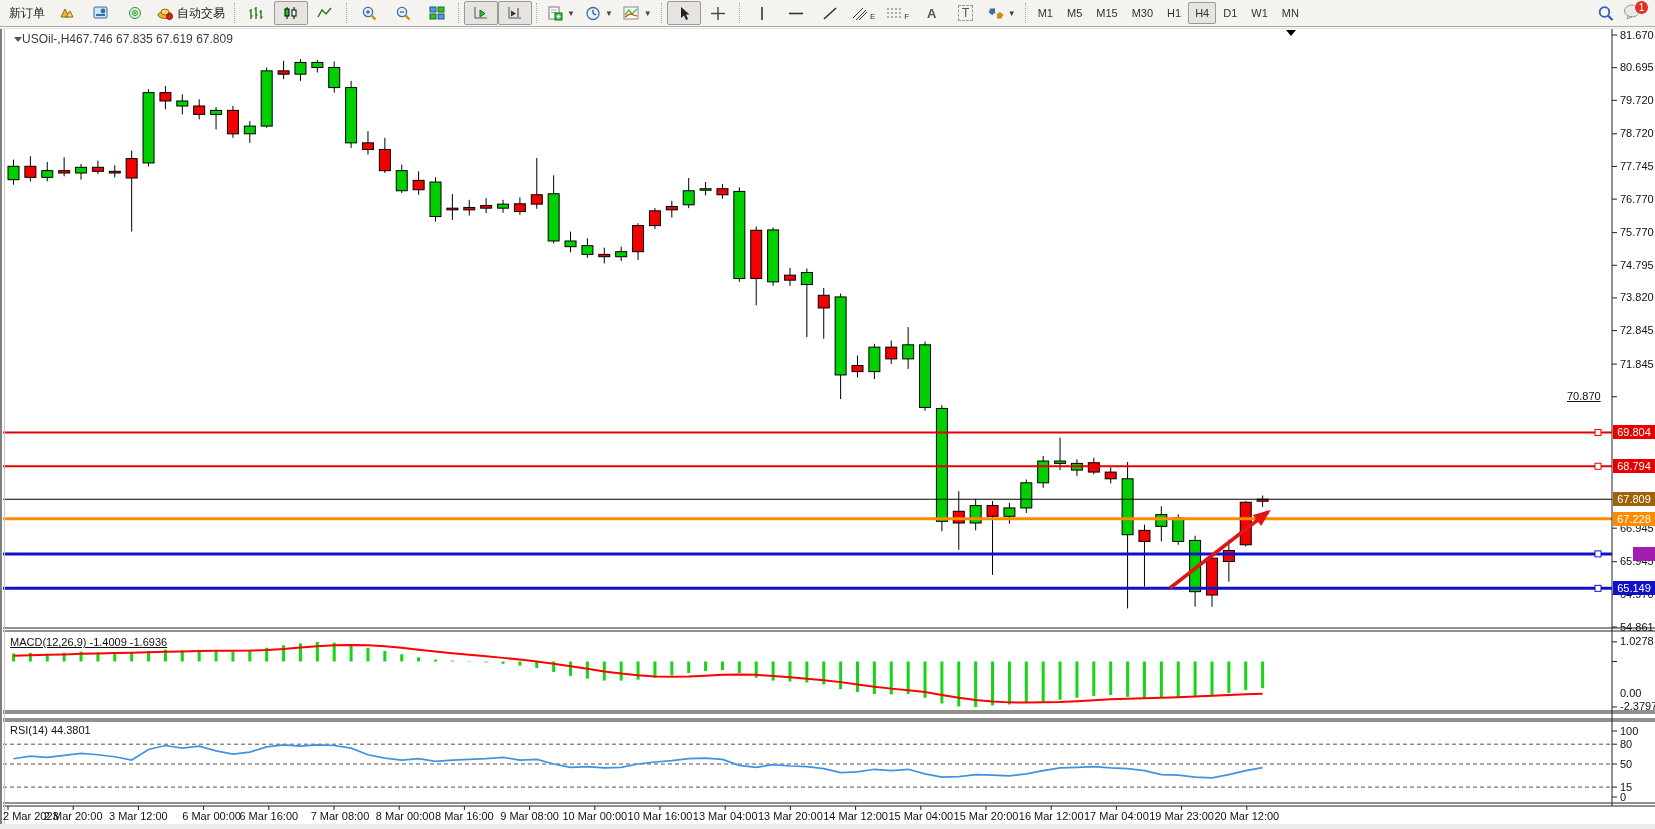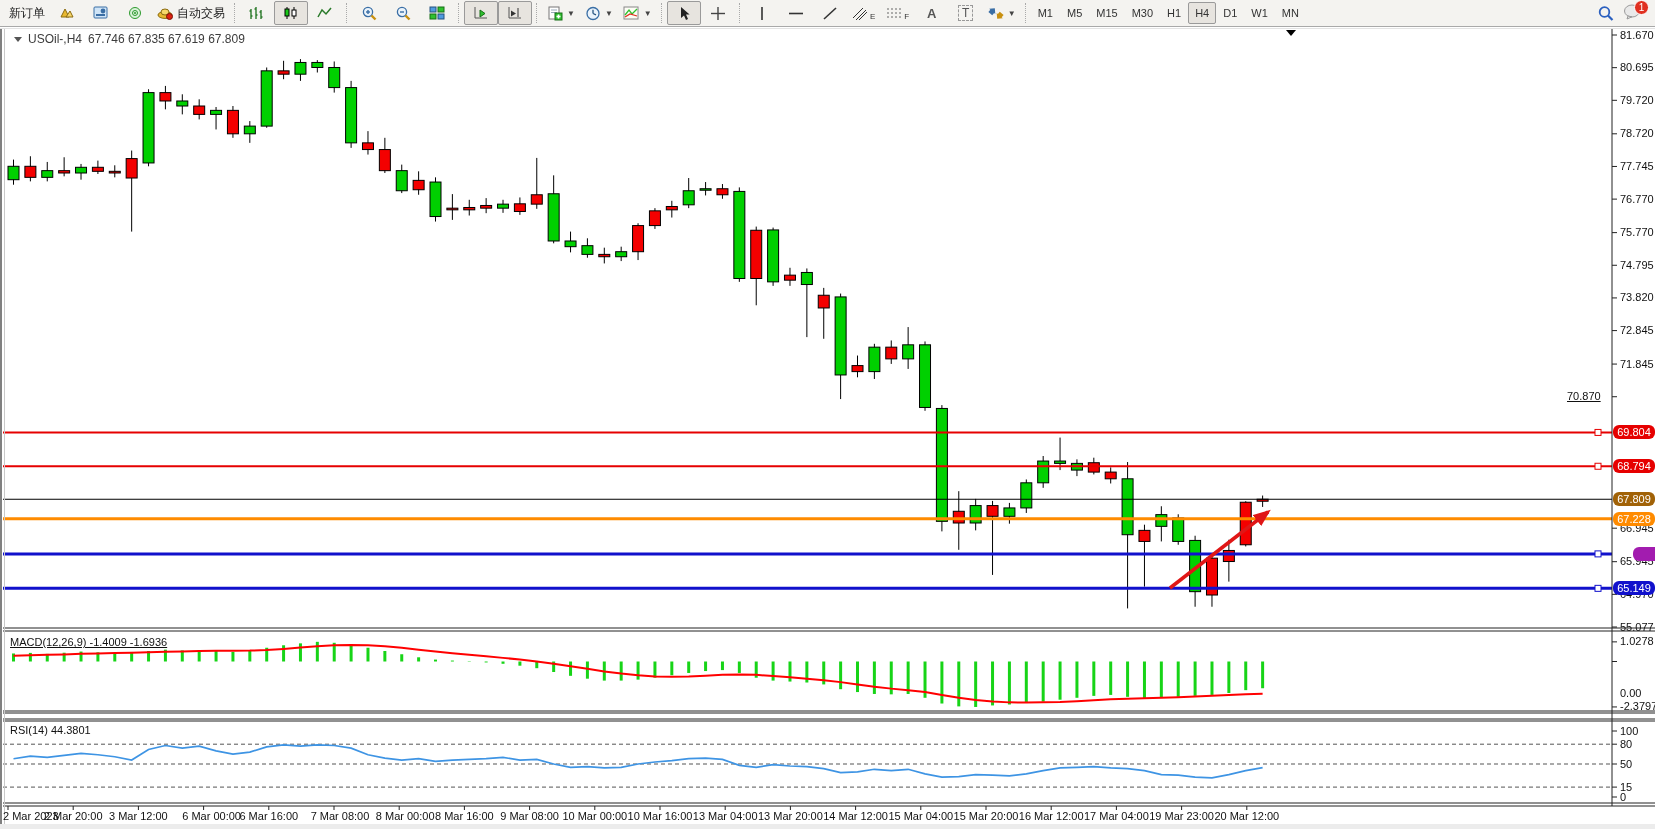--- a/index.html
+++ b/index.html
@@ -13,22 +13,22 @@
   .sep{width:1px;height:20px;border-left:1px dotted #aaa;margin:0 4px;}
   .tf{font-size:11px;color:#333;padding:0 6px;height:20px;display:flex;align-items:center;border:1px solid transparent;border-radius:2px;}
   .tf.pressed{background:#e7e4df;border:1px solid #9a9a9a;}
   .rightgrp{margin-left:auto;display:flex;align-items:center;margin-right:10px;gap:8px;}
   .badgewrap{position:relative;width:22px;height:22px;}
   .badge{position:absolute;top:-2px;right:-4px;background:#e03020;color:#fff;font-size:10px;
     border-radius:8px;min-width:13px;height:13px;display:flex;align-items:center;justify-content:center;border:1px solid #fff;}
   #overlay{position:absolute;left:0;top:0;width:1655px;height:829px;pointer-events:none;}
   .axlab{position:absolute;font-size:11px;color:#111;white-space:nowrap;line-height:13px;}
   .pricelab{position:absolute;font-size:11px;color:#fff;width:42px;height:14px;line-height:14px;
-    text-align:center;white-space:nowrap;border-radius:6px;}
-  .charttitle{position:absolute;left:14px;top:32px;font-size:12px;color:#3c3c3c;display:flex;align-items:center;gap:6px;}
+    text-align:center;white-space:nowrap;}
+  .charttitle{position:absolute;left:14px;top:32px;font-size:12px;color:#3c3c3c;display:flex;align-items:center;}
   .tri-down{width:0;height:0;border-left:4px solid transparent;border-right:4px solid transparent;border-top:5px solid #555;}
   .shift-marker{position:absolute;left:1286px;top:30px;width:0;height:0;
     border-left:5px solid transparent;border-right:5px solid transparent;border-top:6px solid #000;}
   .ind-label{position:absolute;font-size:11px;color:#111;}
   .bottomstrip{position:absolute;left:0;top:824px;width:1655px;height:5px;background:#ececec;}
   svg#chart-svg{position:absolute;left:0;top:0;}
   .ic{display:inline-flex;align-items:center;justify-content:center;}
 </style>
 </head>
 <body>
@@ -613,21 +613,21 @@
       <div class="axlab" style="left: 1620px; top: 192.619px;">76.770</div>
       <div class="axlab" style="left: 1620px; top: 226.112px;">75.770</div>
       <div class="axlab" style="left: 1620px; top: 258.769px;">74.795</div>
       <div class="axlab" style="left: 1620px; top: 291.425px;">73.820</div>
       <div class="axlab" style="left: 1620px; top: 324.081px;">72.845</div>
       <div class="axlab" style="left: 1620px; top: 357.575px;">71.845</div>
       <div class="axlab" style="left: 1567px; top: 390.231px; text-decoration: underline;">70.870</div>
       <div class="axlab" style="left: 1620px; top: 521.694px;">66.945</div>
       <div class="axlab" style="left: 1620px; top: 555.187px;">65.945</div>
       <div class="axlab" style="left: 1620px; top: 587.844px;">64.970</div>
-      <div class="axlab" style="left: 1620px; top: 620.5px;">55.077</div>
+      <div class="axlab" style="left: 1620px; top: 620.5px;">54.861</div>
       <div class="axlab" style="left: 1620px; top: 635.369px;">1.0278</div>
       <div class="axlab" style="left: 1620px; top: 655px; margin-top: 32px;">0.00</div>
       <div class="axlab" style="left: 1620px; top: 700.452px;">-2.3797</div>
       <div class="axlab" style="left: 1620px; top: 724.5px;">100</div>
       <div class="axlab" style="left: 1620px; top: 737.7px;">80</div>
       <div class="axlab" style="left: 1620px; top: 757.5px;">50</div>
       <div class="axlab" style="left: 1620px; top: 780.6px;">15</div>
       <div class="axlab" style="left: 1620px; top: 790.5px;">0</div>
       <div class="pricelab" style="left: 1613px; top: 425.435px; background: rgb(230, 0, 0);">69.804</div>
       <div class="pricelab" style="left: 1613px; top: 459.264px; background: rgb(230, 0, 0);">68.794</div>

